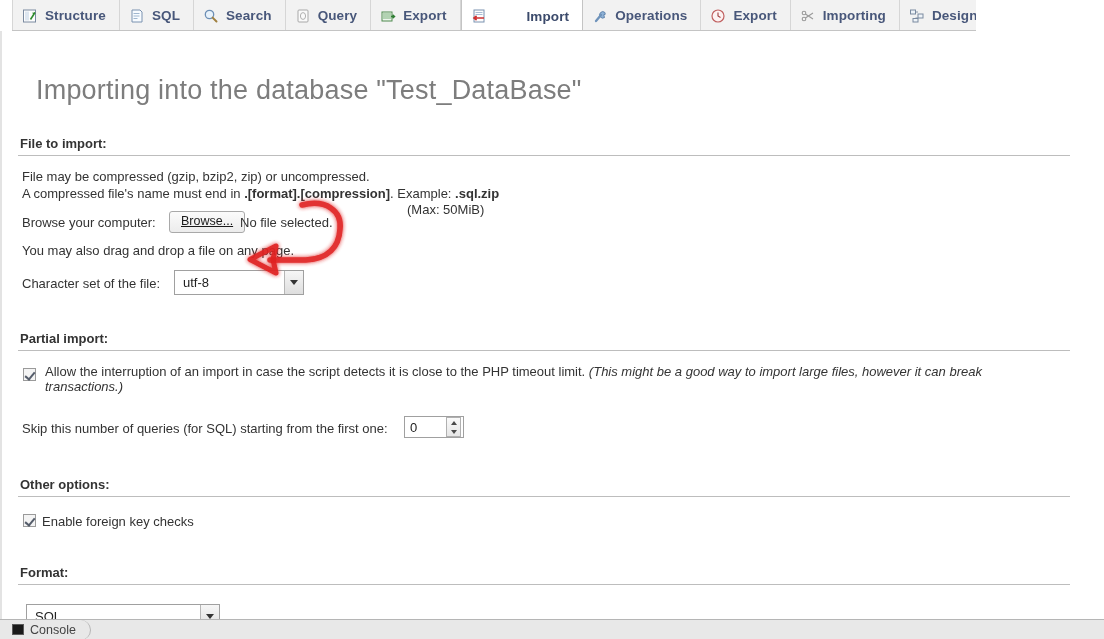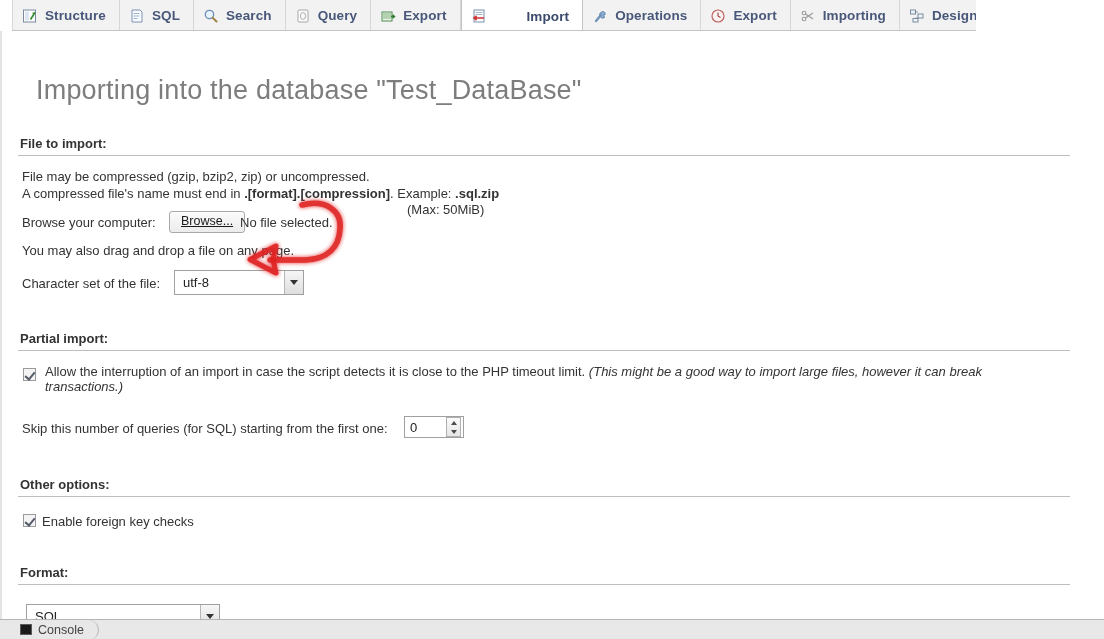--- a/index.html
+++ b/index.html
@@ -236,21 +236,21 @@
     background: #e8e8e8;
     border-top: 1px solid #b5b5b5;
     display: flex;
     align-items: center;
     cursor: pointer;
   }
   #console-bar .cb-inner {
     display: flex;
     align-items: center;
     gap: 6px;
-    padding-left: 20px;
+    padding-left: 12px;
     height: 20px;
     background: #e8e8e8;
     border-right: 1px solid #b5b5b5;
     padding-right: 14px;
     border-radius: 10px;
   }
   #console-bar .cb-icon {
     width: 12px; height: 11px;
     background: #1a1a1a;
     border: 1px solid #5a5a5a;

